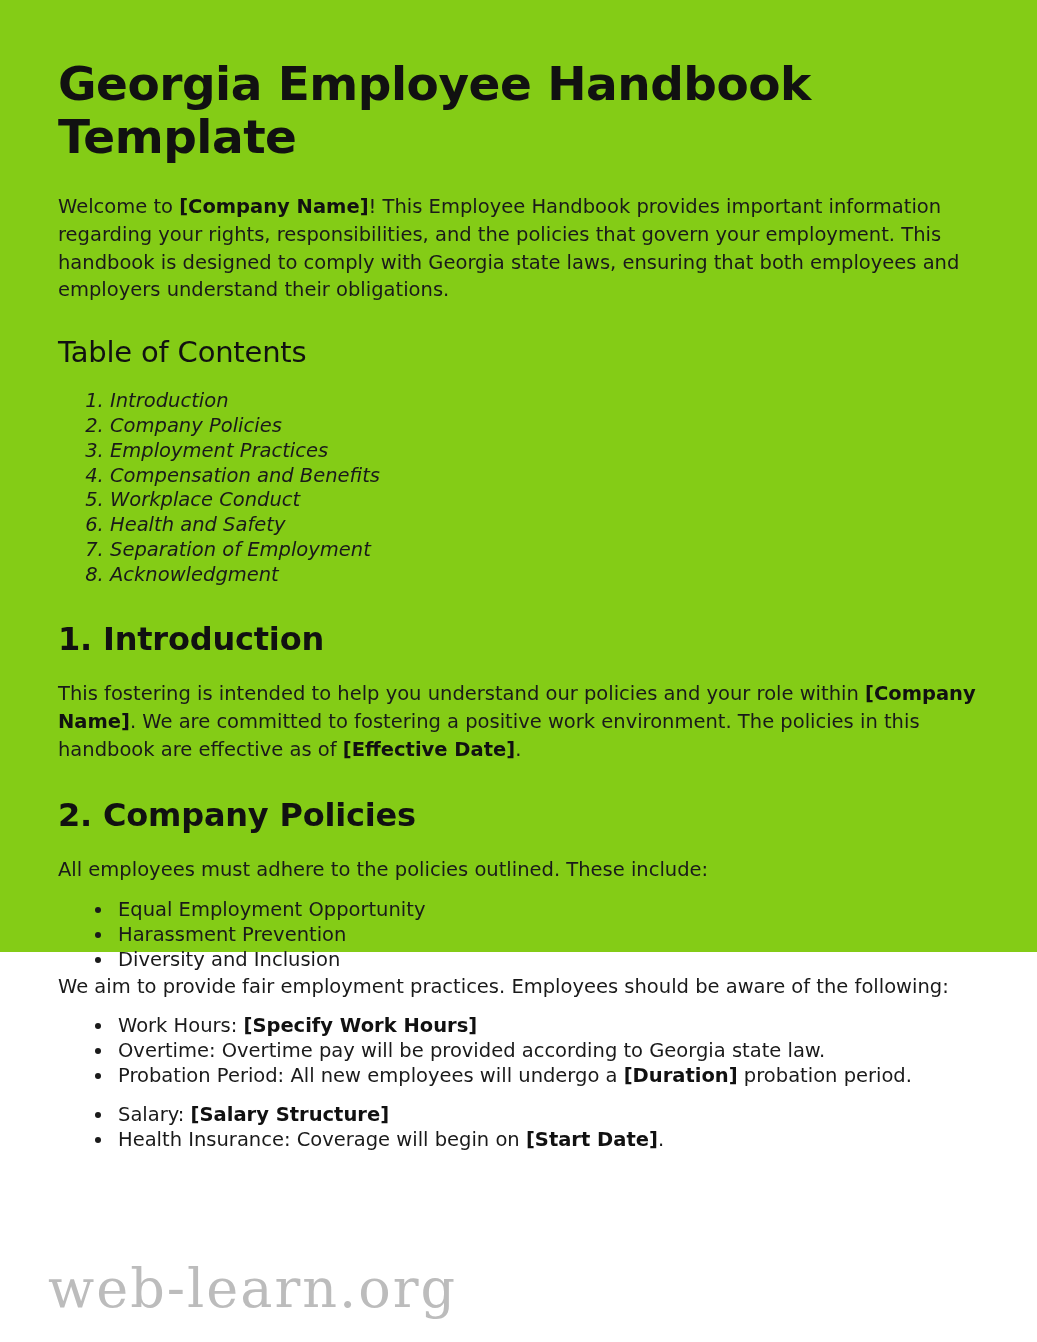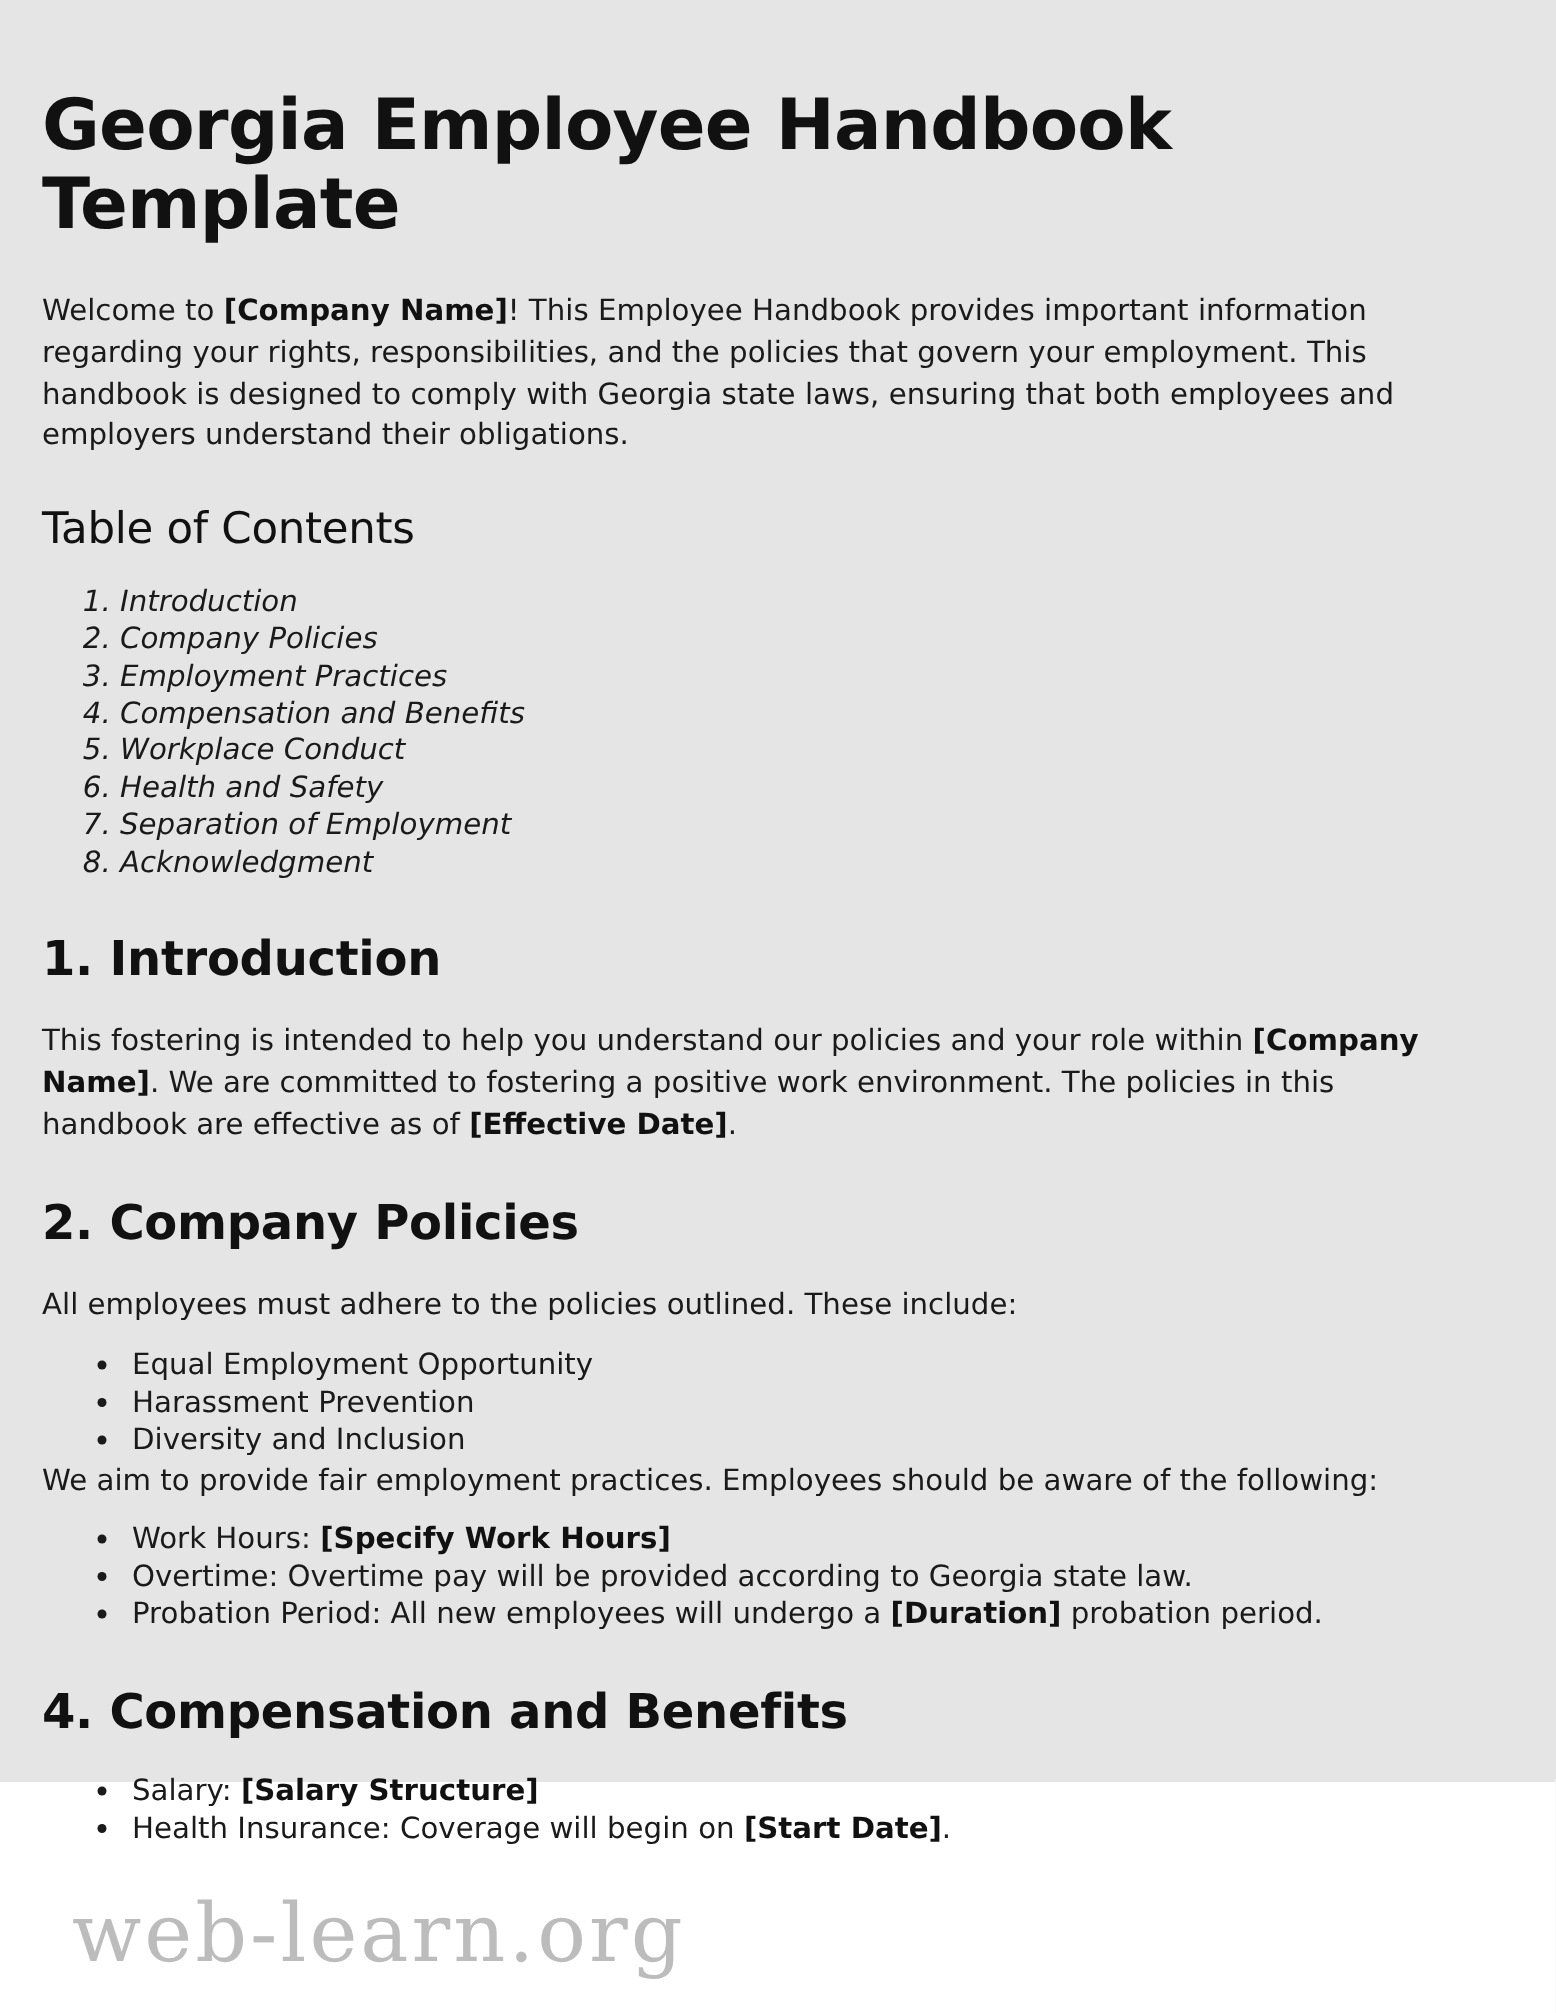--- a/index.html
+++ b/index.html
@@ -16,24 +16,24 @@
     font-family: "DejaVu Sans", "Liberation Sans", sans-serif;
     color: #1a1a1a;
     -webkit-font-smoothing: antialiased;
   }
 
   .page {
     position: absolute;
     top: 0;
     left: 0;
     width: 1037px;
-    height: 1188px;
+    height: 952px;
     box-sizing: border-box;
-    padding: 58px 60px 0 28px;
-    background: #e5e5e5;
+    padding: 58px 60px 0 58px;
+    background: #84cc16;
   }
 
   
   .watermark {
     position: absolute;
     left: 48px;
     top: 1262px;
     font-family: "DejaVu Serif", "Liberation Serif", serif;
     font-size: 54px;
     letter-spacing: 2px;
@@ -141,21 +141,20 @@
     <li>Diversity and Inclusion</li>
   </ul>
 
   <p class="body-text">We aim to provide fair employment practices. Employees should be aware of the following:</p>
   <ul class="bullet-list">
     <li><span>Work Hours: </span><b>[Specify Work Hours]</b><span></span></li>
     <li><span>Overtime: Overtime pay will be provided according to Georgia state law.</span><b></b><span></span></li>
     <li><span>Probation Period: All new employees will undergo a </span><b>[Duration]</b><span> probation period.</span></li>
   </ul>
 
-  <h2 class="section-heading">4. Compensation and Benefits</h2>
   <ul class="bullet-list">
     <li><span>Salary: </span><b>[Salary Structure]</b><span></span></li>
     <li><span>Health Insurance: Coverage will begin on </span><b>[Start Date]</b><span>.</span></li>
   </ul>
 
 </div>
 
 <div class="watermark">web-learn.org</div>
 
 </body></html>

